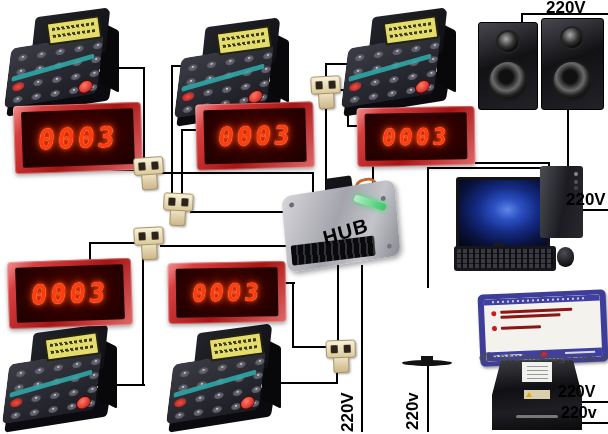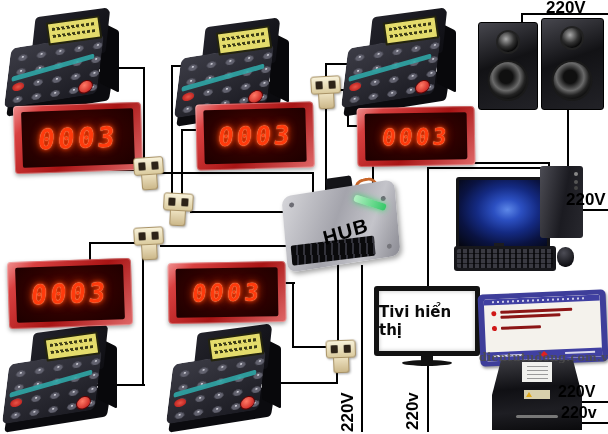--- a/index.html
+++ b/index.html
@@ -296,23 +296,20 @@
 
   <div class="monitor">
       <div class="monitor-screen"></div>
     </div>
   <div class="monitor-neck"></div>
   <div class="monitor-base"></div>
   <div class="tower"></div>
   <div class="keyboard"></div>
   <div class="mouse"></div>
 
-  <div class="tv-screen">
-    <span class="tv-label">Tivi hiển thị</span>
-  </div>
   <div class="tv-neck"></div>
   <div class="tv-base"></div>
 
   <div class="kiosk-screen">
     <div class="ks-inner">
       <div class="ks-topbar"></div>
       <div class="ks-dot" style="left:7px;top:12px;"></div>
       <div class="ks-line" style="left:16px;top:12px;width:72px;"></div>
       <div class="ks-line" style="left:16px;top:17px;width:60px;"></div>
       <div class="ks-dot" style="left:7px;top:27px;"></div>

